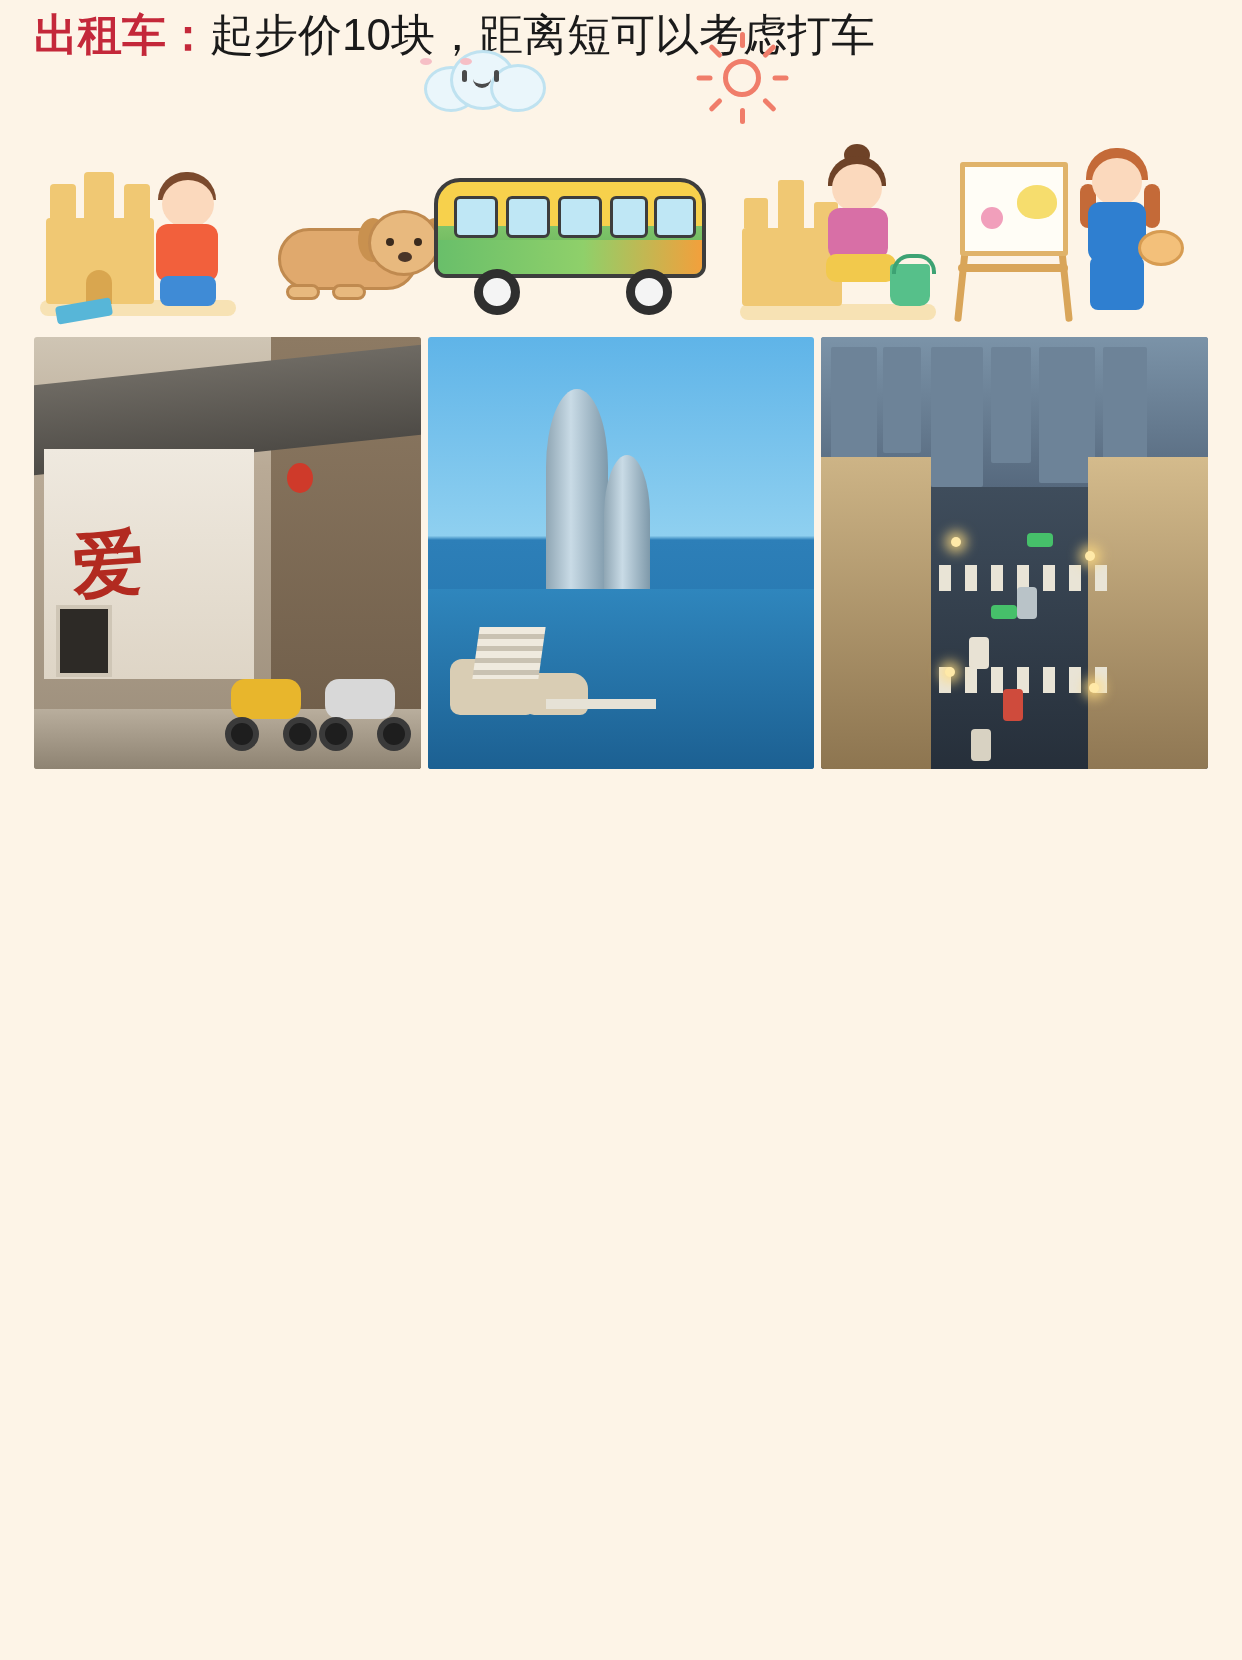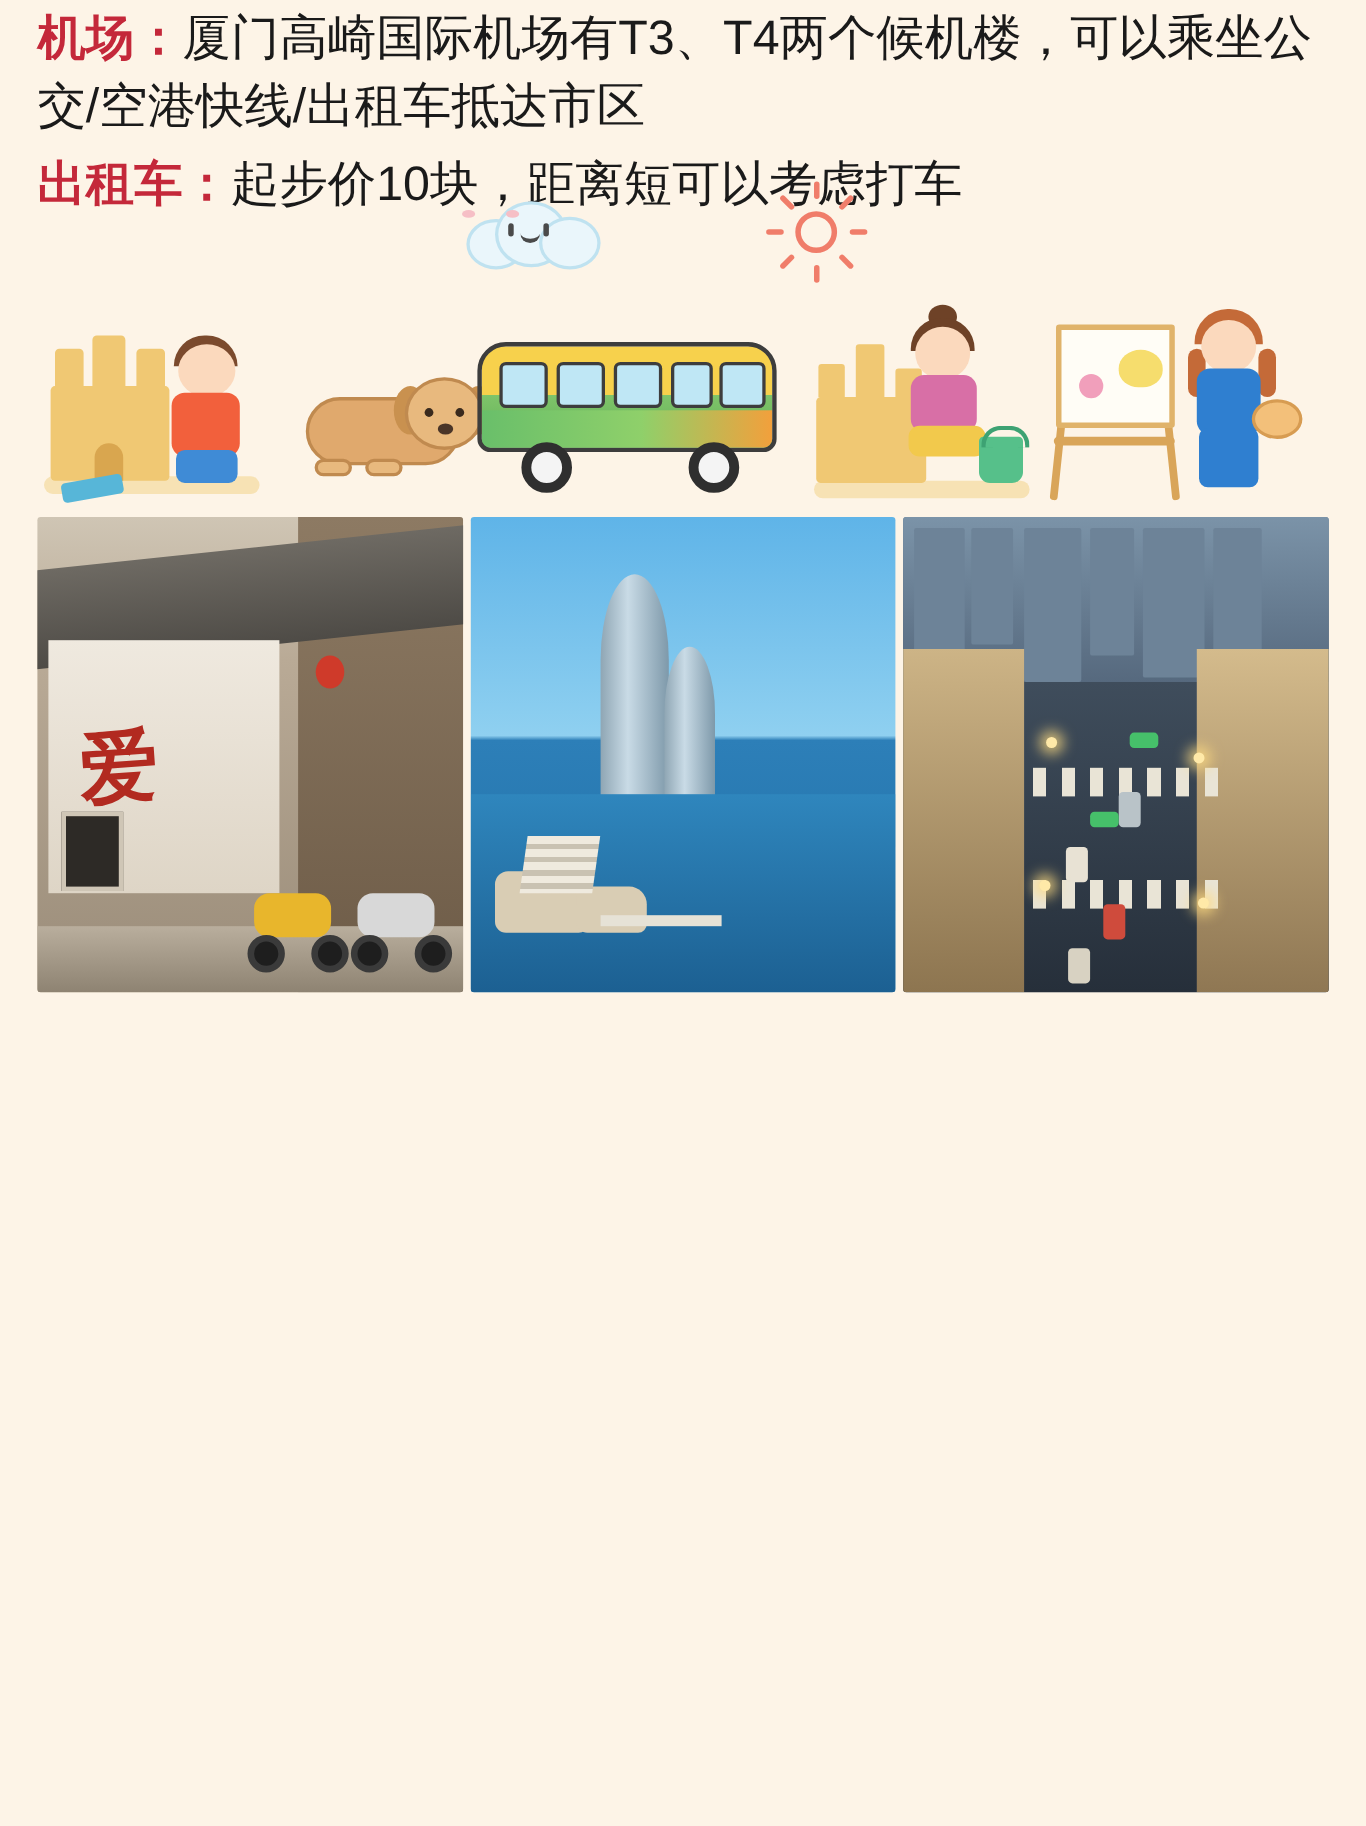--- a/index.html
+++ b/index.html
@@ -561,23 +561,20 @@
 </style>
 </head>
 <body>
 
 <div class="page">
 
 
 
   <div class="content">
 
-    <p class="para">
-      <span class="label">机场：</span><span>厦门高崎国际机场有T3、T4两个候机楼，可以乘坐公交/空港快线/出租车抵达市区</span>
-    </p>
 
 
 
     <p class="para">
       <span class="label">出租车：</span><span>起步价10块，距离短可以考虑打车</span>
     </p>
 
 
     <div class="deco-row" style="margin-top:-46px; padding-left:390px;">
       <span class="cloud">

